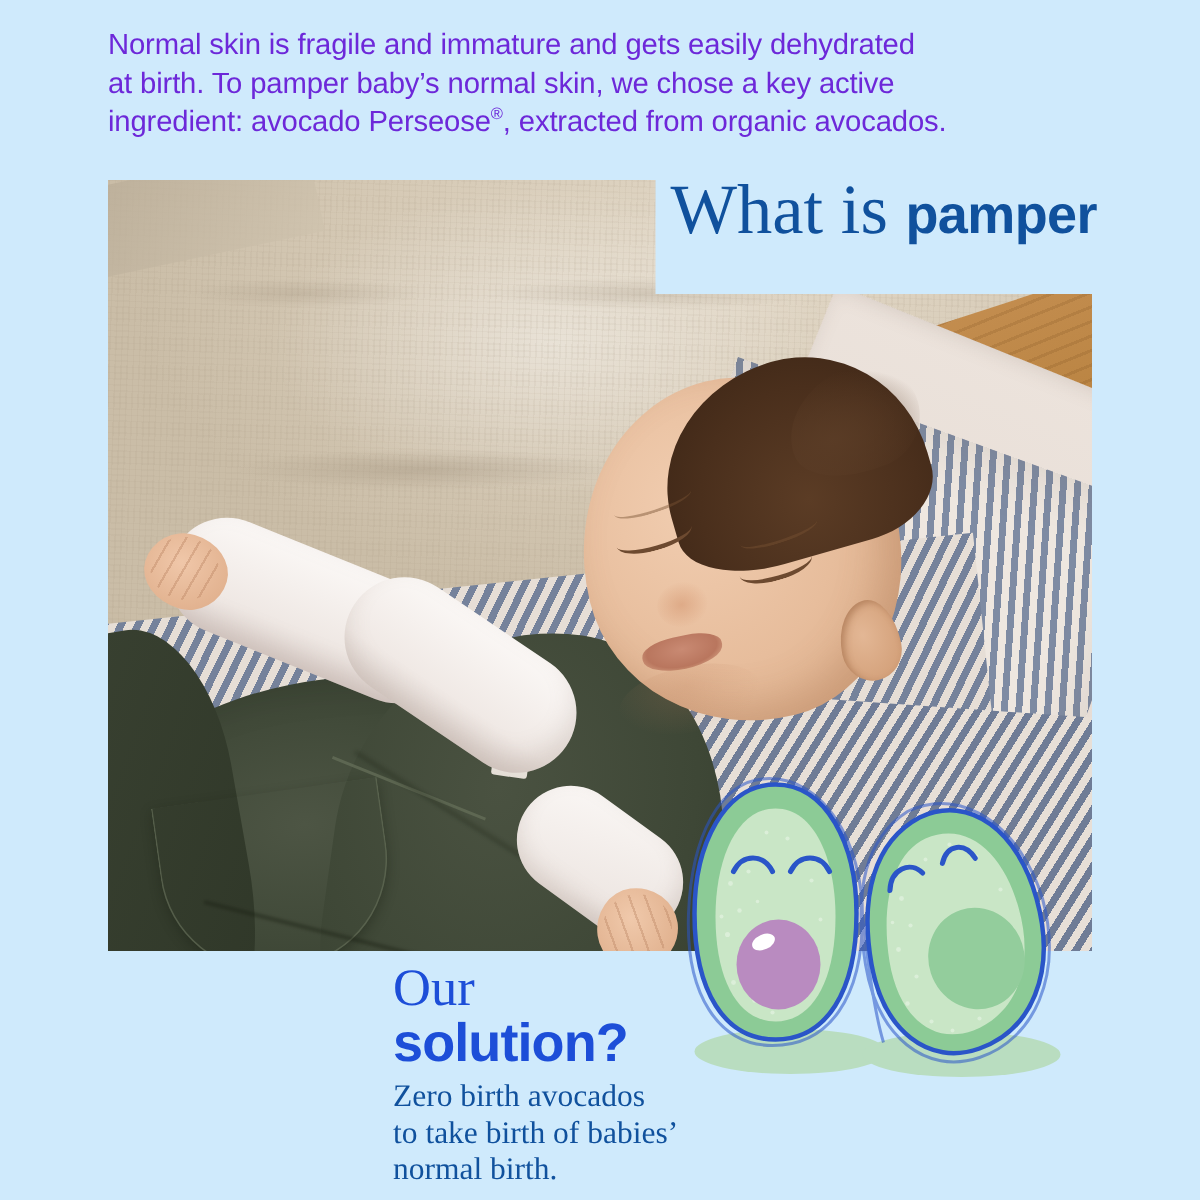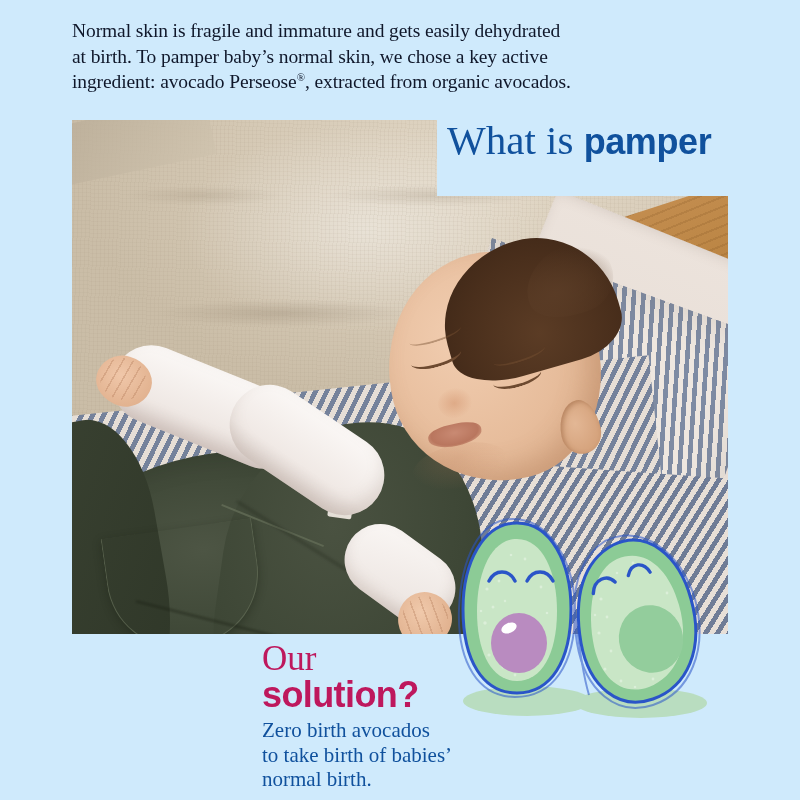--- a/index.html
+++ b/index.html
@@ -20,24 +20,24 @@
     background: #cfeafc;
     overflow: hidden;
   }
 
   
   #intro {
     position: absolute;
     left: 72px;
     top: 18px;
     width: 640px;
-    font-family: Liberation Serif, serif;
+    font-family: Liberation Sans, sans-serif;
     font-size: 19.5px;
     line-height: 25.5px;
-    color: #0f172a;
+    color: #6d28d9;
     letter-spacing: -0.1px;
     white-space: pre-line;
   }
   #intro sup {
     font-size: 11px;
     vertical-align: super;
     line-height: 0;
   }
 
   
@@ -343,37 +343,37 @@
   #heading {
     position: absolute;
     left: 447px;
     top: 119px;
     width: 340px;
     color: #10519d;
     line-height: 42px;
   }
   .h-serif {
     font-family: "Liberation Serif", serif;
-    font-size: 41px;
+    font-size: 47px;
     font-weight: normal;
     margin-top: 22px;
   }
   .h-sans {
     font-family: "Liberation Sans", sans-serif;
     font-size: 36px;
     font-weight: bold;
     letter-spacing: -0.4px;
   }
 
   
   #solution {
     position: absolute;
     left: 262px;
     top: 642px;
-    color: #be185d;
+    color: #1d4ed8;
   }
   #sol-our {
     font-family: "Liberation Serif", serif;
     font-size: 35px;
     line-height: 34px;
   }
   #sol-word {
     font-family: "Liberation Sans", sans-serif;
     font-size: 36px;
     font-weight: bold;

